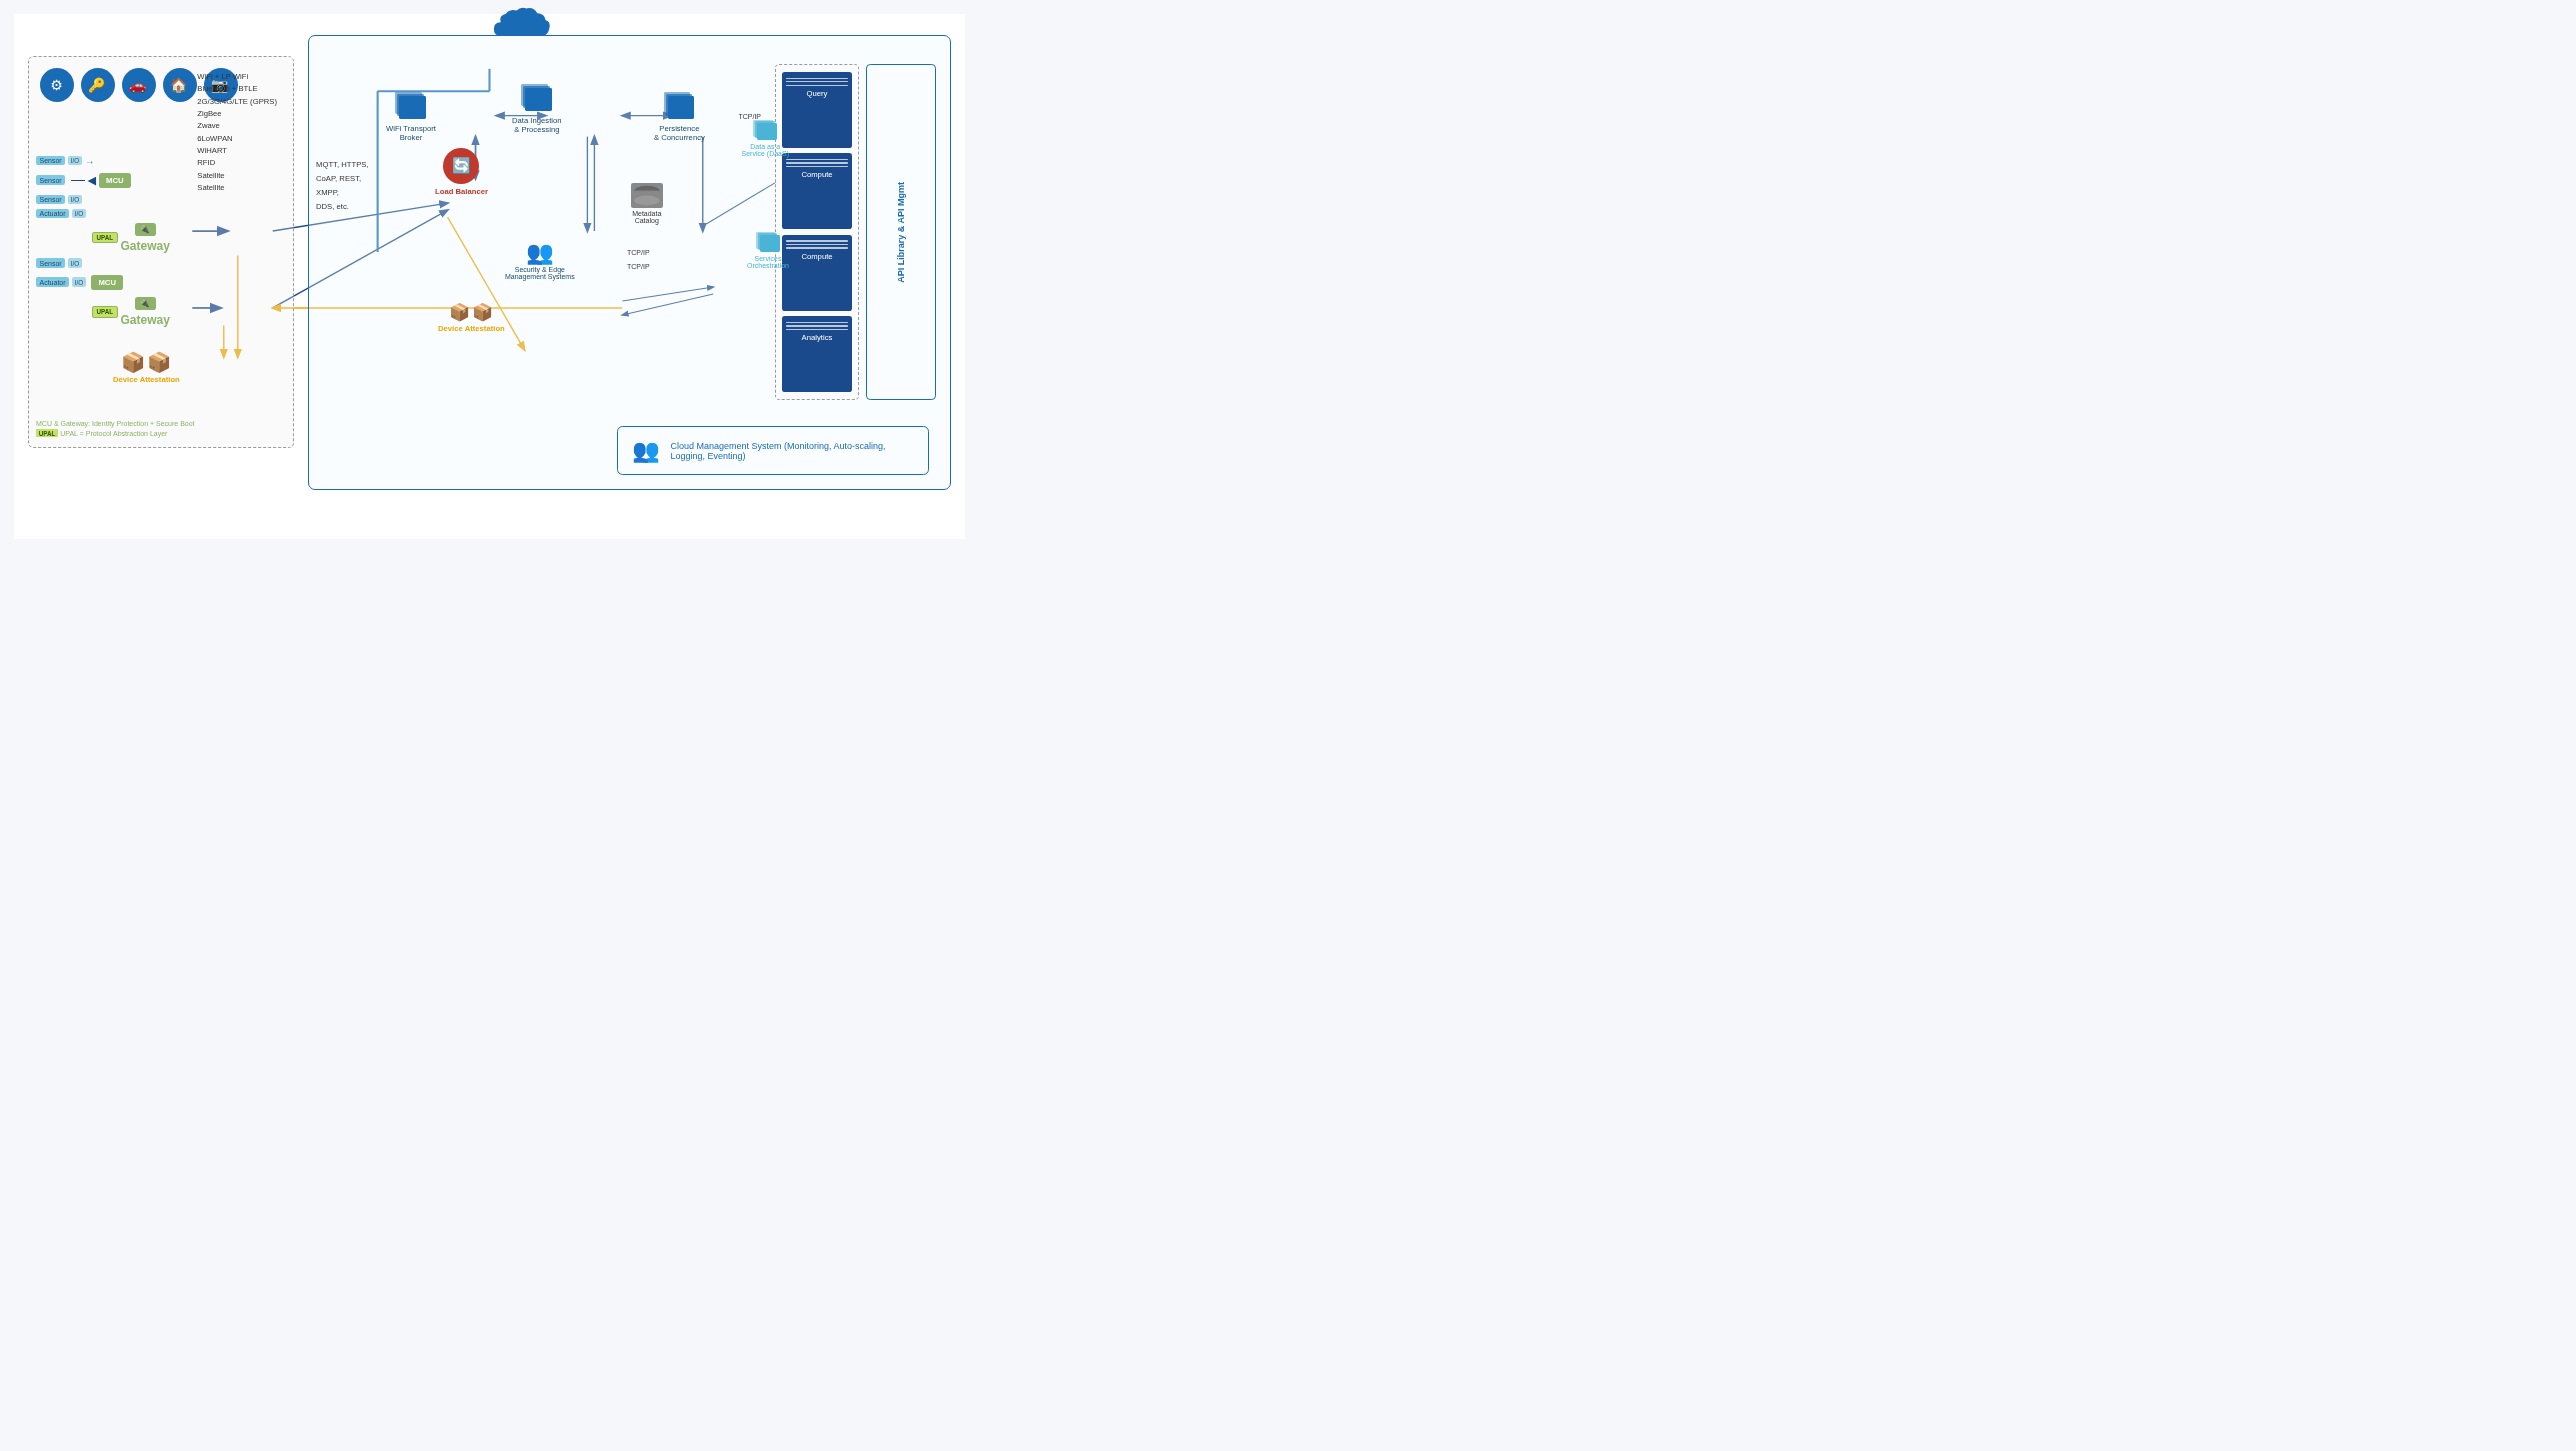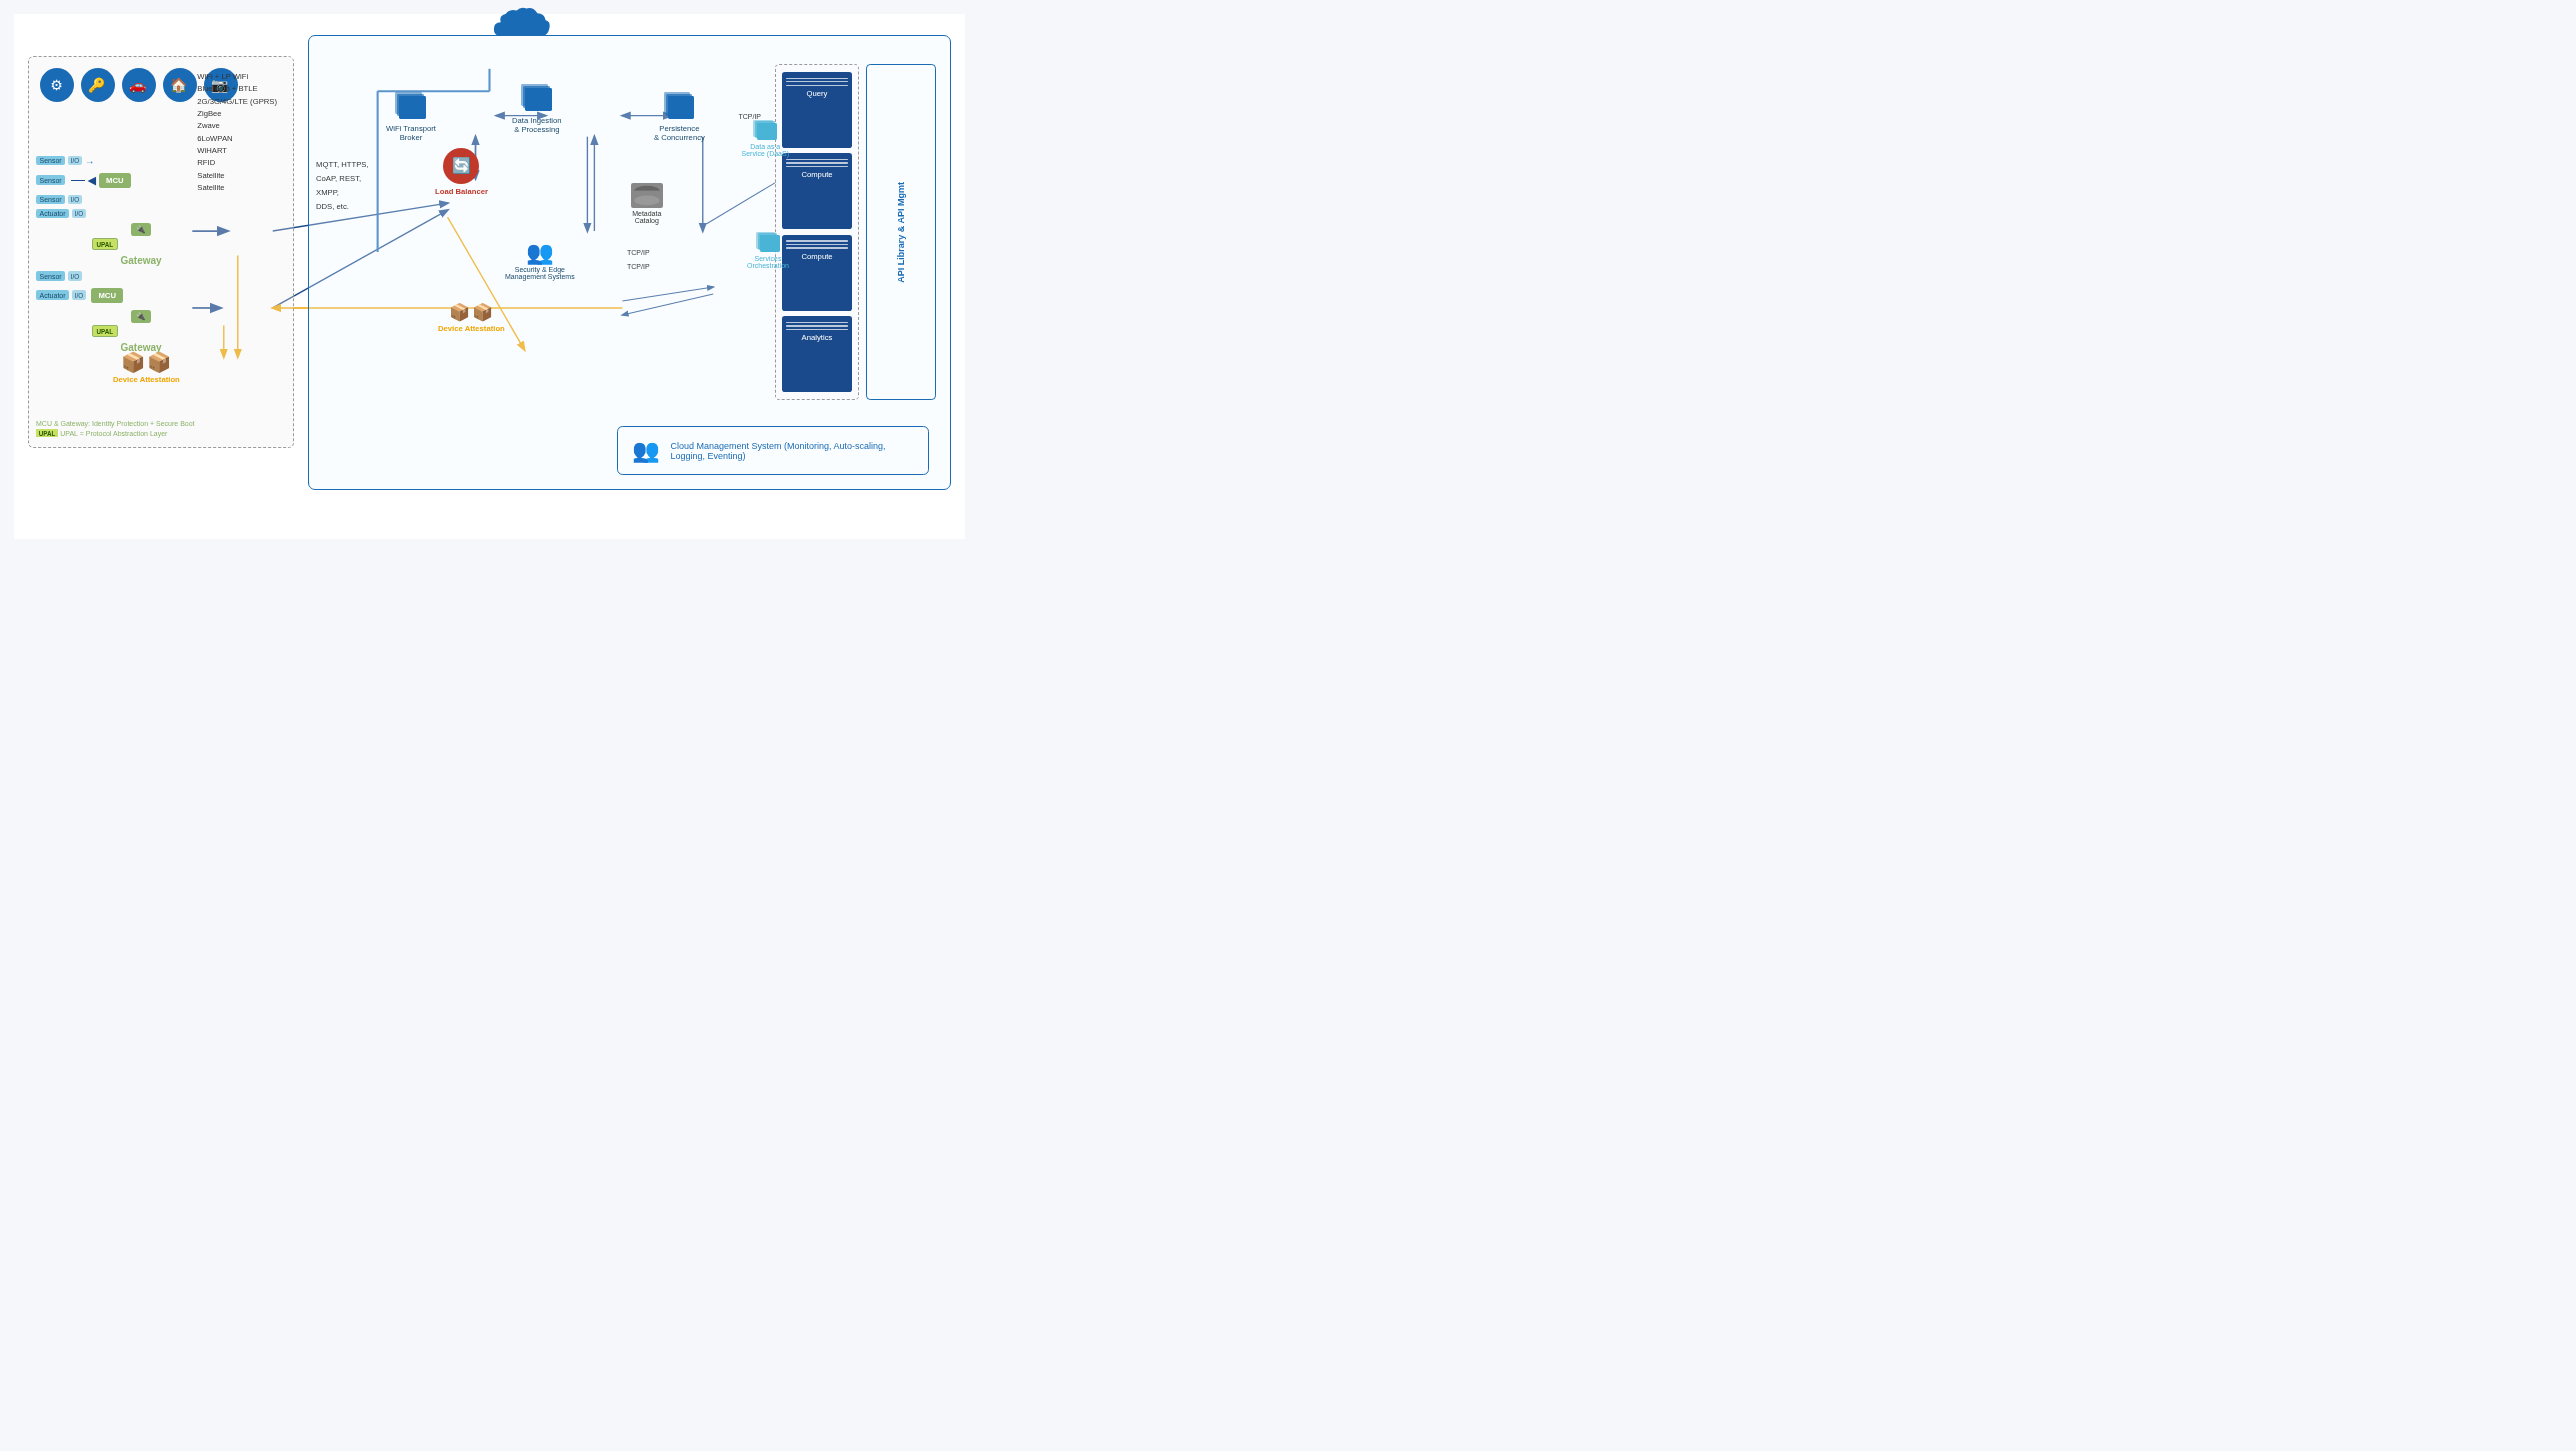--- a/index.html
+++ b/index.html
@@ -113,25 +113,25 @@
     .gateway-box {
       background: #8cb369;
       border-radius: 2.8px;
       padding: 2.1px 5.6px;
       font-size: 7.7px;
       color: white;
       font-weight: bold;
       text-align: center;
     }
     .gateway-label {
-      font-size: 10px;
+      font-size: 12px;
       color: #8cb369;
       font-weight: bold;
       text-align: center;
-      margin-top: 19px;
+      margin-top: 3px;
     }
 
     
     .device-att-left {
       position: absolute;
       bottom: 63px;
       left: 84px;
       text-align: center;
     }
     .att-label {

